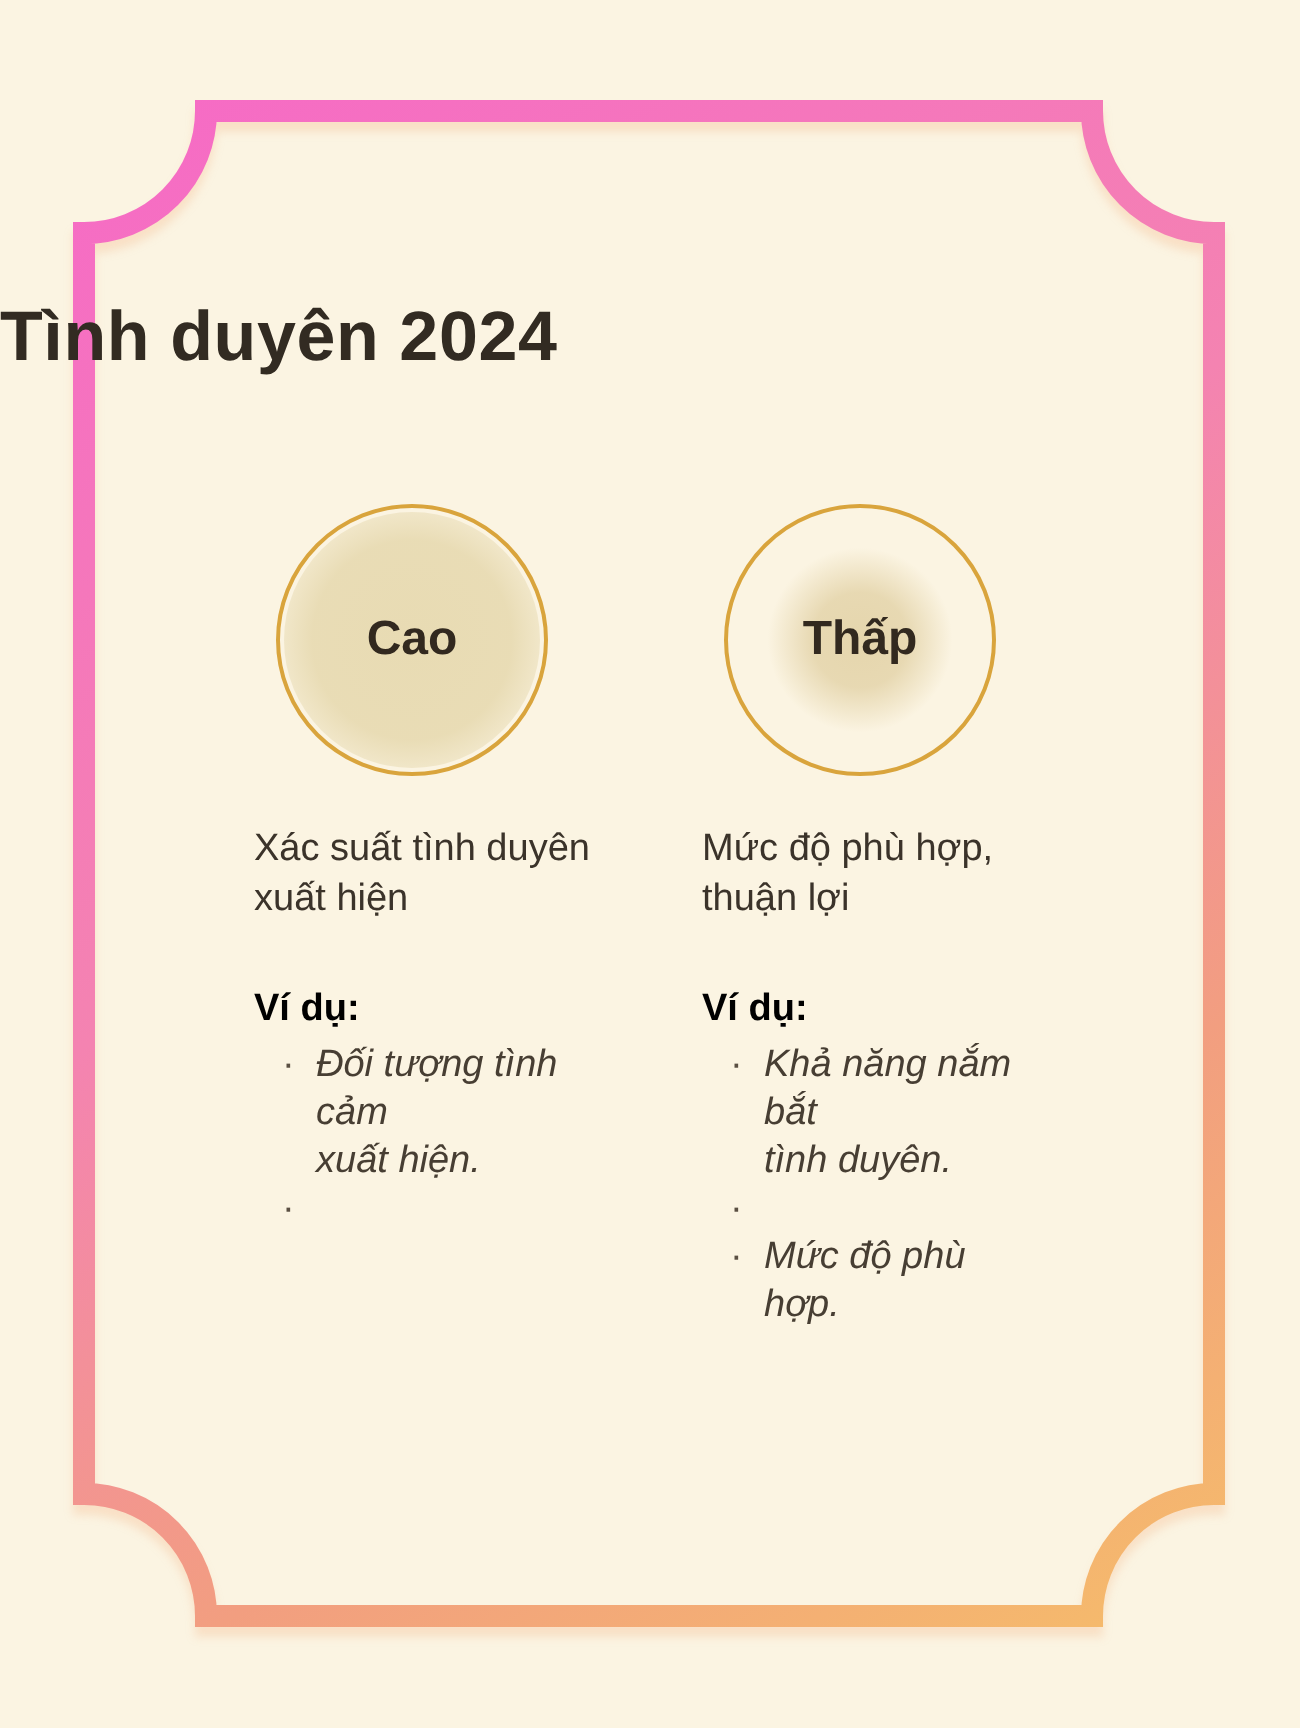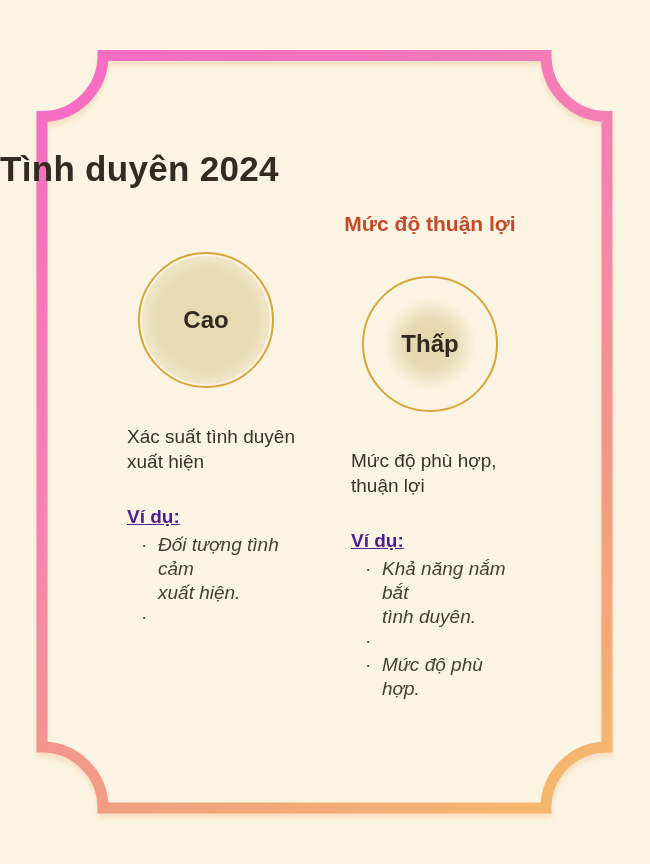--- a/index.html
+++ b/index.html
@@ -89,34 +89,33 @@
   }
   .circle-label {
     position: relative;
     font-size: 24px;
     font-weight: bold;
     color: #32291F;
   }
 
   
   .description {
-    margin-top: 36px;
+    margin-top: 24px;
     padding-left: 12px;
     font-size: 19px;
     line-height: 25px;
     color: #3B332A;
     white-space: pre-line;
   }
   .examples-label {
     margin-top: 32px;
     padding-left: 12px;
     font-size: 19px;
     font-weight: bold;
-    color: #4c1d95;
-    text-decoration: underline;
+    color: #000000;
   }
   .example-list {
     margin: 5px 0 0 0;
     padding: 0 0 0 12px;
     list-style: none;
   }
   .example-item {
     display: flex;
     margin-left: 14px;
     font-style: italic;
@@ -165,21 +164,20 @@
         <span class="example-text">Đối tượng tình cảm
 xuất hiện.</span>
       </li>
       <li class="example-item">
         <span class="bullet-dot">·</span>
       </li>
     </ul>
   </section>
 
   <section class="column column-right">
-    <div class="col-header">Mức độ thuận lợi</div>
     <div class="circle-wrap">
       <div class="blob" data-level="small"></div>
       <div class="circle-label">Thấp</div>
     </div>
     <div class="description">Mức độ phù hợp,
 thuận lợi</div>
     <div class="examples-label">Ví dụ:</div>
     <ul class="example-list">
       <li class="example-item">
         <span class="bullet-dot">·</span>

